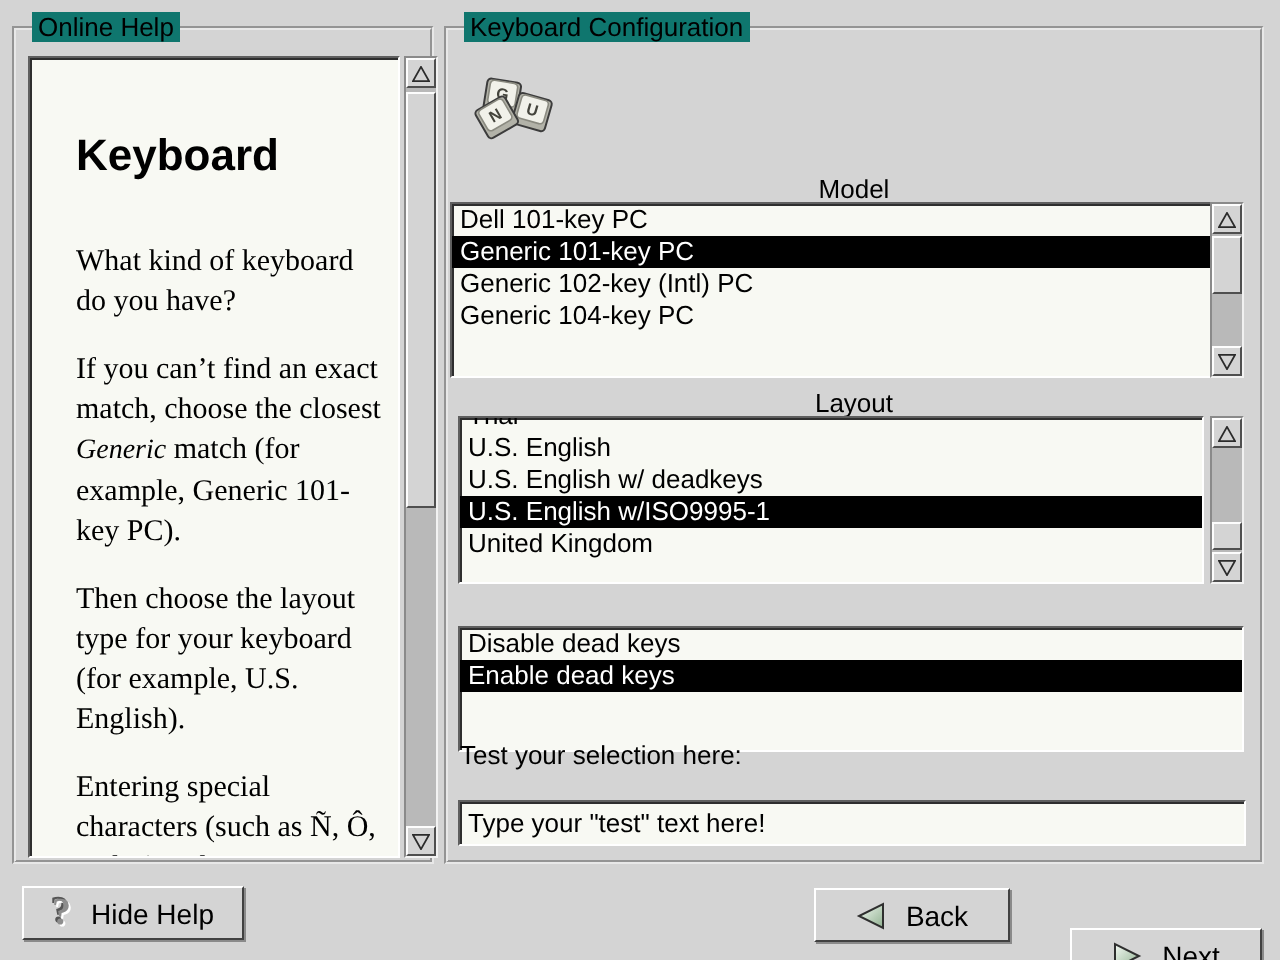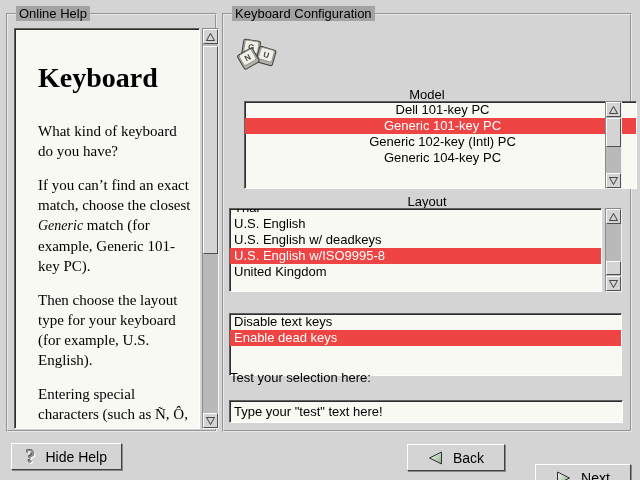--- a/index.html
+++ b/index.html
@@ -14,21 +14,21 @@
   .screen { position:absolute; inset:0; }
 
   
   .frame {
     position:absolute;
     border:2px groove #e8e8e8;
   }
   .frame-label {
     position:absolute;
     top:-9px; left:8px;
-    background:#a3a3a3;
+    background:#0f766e;
     padding:0 3px;
     font-size:13px;
     line-height:15px;
     white-space:nowrap;
   }
   .help-frame  { left:6px;  top:13px; width:211px; height:419px; }
   .config-frame{ left:222px; top:13px; width:410px; height:419px; }
 
   
   .sunken {
@@ -42,24 +42,24 @@
   
   .help-viewport {
     position:absolute;
     left:6px; top:13px;
     width:186px; height:401px;
     overflow:hidden;
     font-family:"Liberation Serif","DejaVu Serif",serif;
   }
   .help-heading {
     margin:34px 6px 0 23px;
-    font-size:28px;
+    font-size:22px;
     line-height:30px;
     font-weight:bold;
-    font-family:Liberation Serif, serif;
+    font-family:Liberation Sans, sans-serif;
   }
   .help-viewport p {
     margin:14px 8px 0 23px;
     font-size:15px;
     line-height:20px;
   }
   .help-viewport p:first-of-type { margin-top:28px; }
   .help-viewport i { font-size:14px;text-align:right; }
 
   
@@ -108,22 +108,22 @@
     position:absolute;
     overflow:hidden;
   }
   .list-row {
     height:16px;
     line-height:16px;
     font-size:13px;
     padding-left:4px;
     white-space:nowrap;
   }
-  .list-row.selected { background:#ef4444; color:#fff; }
-  .model-list   { left:20px;  top:86px;  width:393px; height:88px;text-align:center; }
+  .list-row.selected { background:#000000; color:#fff; }
+  .model-list   { left:1px;  top:86px;  width:393px; height:88px; }
   .layout-list  { left:5px;  top:193px; width:373px; height:84px; }
   .layout-list .list-row:first-child { margin-top:-9px; }
   .deadkeys-list{ left:5px;  top:298px; width:393px; height:63px; }
 
   .test-label {
     position:absolute;
     left:6px; top:355px;
     font-size:13px;
   }
   .entry {
@@ -246,39 +246,39 @@
             <polygon points="0.5,0.5 9.5,0.5 5,8.5" fill="#d4d4d4" stroke="#2b2b2b" stroke-width="1"></polygon>
           </svg>
       </div>
     </div>
 
     <div class="section-label" style="top:179px">Layout</div>
     <div class="listbox sunken layout-list">
         <div class="list-row">Thai</div>
         <div class="list-row">U.S. English</div>
         <div class="list-row">U.S. English w/ deadkeys</div>
-        <div class="list-row selected">U.S. English w/ISO9995-8</div>
+        <div class="list-row selected">U.S. English w/ISO9995-1</div>
         <div class="list-row">United Kingdom</div>
       </div>
     <div class="scrollbar layout-scrollbar">
       <div class="sb-btn sb-up">
         <svg width="9" height="8" viewBox="0 0 10 9">
             <polygon points="5,0.5 9.5,8.5 0.5,8.5" fill="#d4d4d4" stroke="#2b2b2b" stroke-width="1"></polygon>
           </svg>
       </div>
       <div class="sb-thumb"></div>
       <div class="sb-btn sb-down">
         <svg width="9" height="8" viewBox="0 0 10 9">
             <polygon points="0.5,0.5 9.5,0.5 5,8.5" fill="#d4d4d4" stroke="#2b2b2b" stroke-width="1"></polygon>
           </svg>
       </div>
     </div>
 
     <div class="listbox sunken deadkeys-list">
-        <div class="list-row">Disable text keys</div>
+        <div class="list-row">Disable dead keys</div>
         <div class="list-row selected">Enable dead keys</div>
       </div>
 
     <div class="test-label">Test your selection here:</div>
     <div class="entry sunken">
       <input type="text" value="Type your &quot;test&quot; text here!" style="">
     </div>
   </div>
 
   <div class="btn btn-hide-help">

